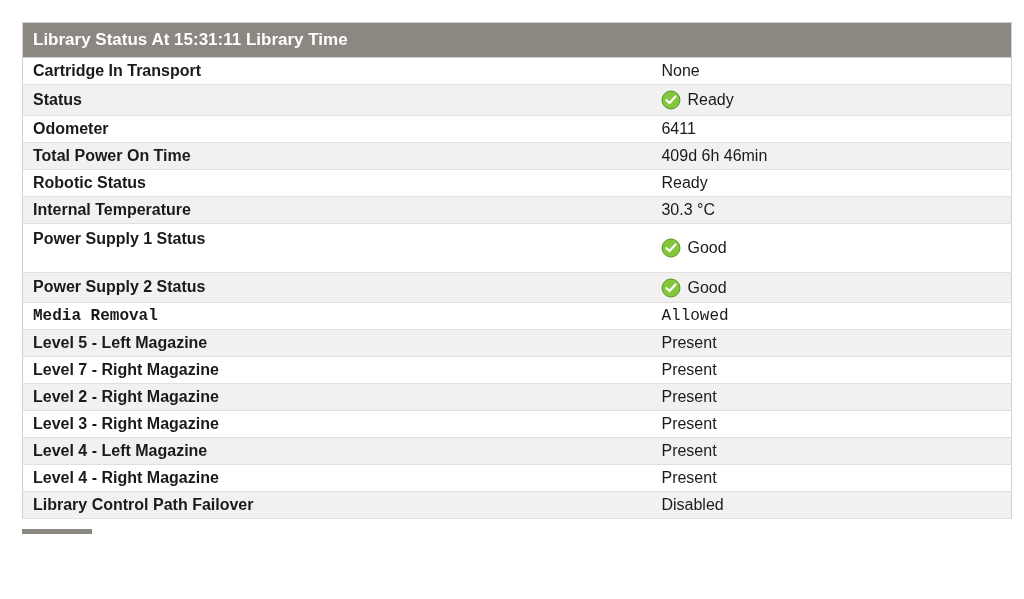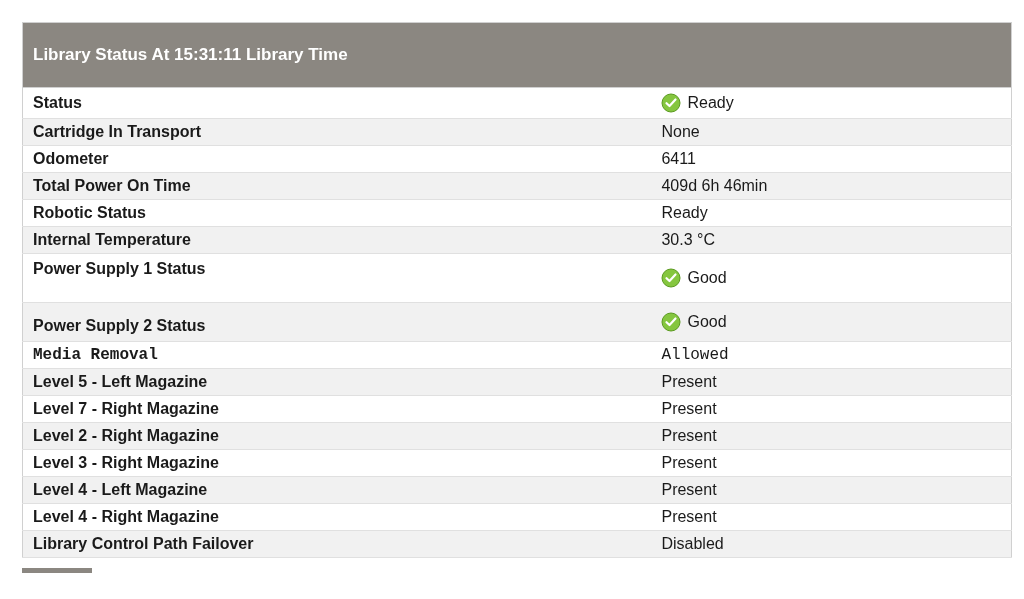--- a/index.html
+++ b/index.html
@@ -15,21 +15,21 @@
     .status-table {
       width: 100%;
       border-collapse: collapse;
       border: 1px solid #d0d0d0;
     }
     .table-header {
       background: #8b8781;
       color: #ffffff;
       font-weight: bold;
       font-size: 17px;
-      padding: 22px 10px;
+      padding: 7px 10px;
       text-align: left;
       border-bottom: 1px solid #d0d0d0;
     }
     .status-row {
       border-bottom: 1px solid #e0e0e0;
     }
     .status-row:nth-child(even) {
       background: #f1f1f1;
     }
     .status-row:nth-child(odd) {
@@ -73,42 +73,42 @@
 <body>
 
 <table class="status-table">
   <thead>
     <tr>
       <th colspan="2" class="table-header">Library Status At 15:31:11 Library Time</th>
     </tr>
   </thead>
   <tbody id="table-body">
       <tr class="status-row">
+        <td class="status-label">Cartridge In Transport</td>
+        <td class="status-value">
+          <div class="value-cell">
+            <span>None</span>
+          </div>
+        </td>
+      </tr>
+      <tr class="status-row">
         <td class="status-label" style="padding-top: 6px; padding-bottom: 6px;">Status</td>
         <td class="status-value">
           <div class="value-cell">
             <span class="check-icon">
               <svg width="20" height="20" viewBox="0 0 20 20">
                 <circle cx="10" cy="10" r="9" fill="#85c63f" stroke="#5a9a1f" stroke-width="1"></circle>
                 <path d="M5.5 10.2 L8.5 13 L14.5 6.5" stroke="#ffffff" stroke-width="2.2" fill="none" stroke-linecap="round" stroke-linejoin="round"></path>
               </svg>
             </span>
             <span>Ready</span>
           </div>
         </td>
       </tr>
       <tr class="status-row">
-        <td class="status-label">Cartridge In Transport</td>
-        <td class="status-value">
-          <div class="value-cell">
-            <span>None</span>
-          </div>
-        </td>
-      </tr>
-      <tr class="status-row">
         <td class="status-label">Odometer</td>
         <td class="status-value">
           <div class="value-cell">
             <span>6411</span>
           </div>
         </td>
       </tr>
       <tr class="status-row">
         <td class="status-label">Total Power On Time</td>
         <td class="status-value">
@@ -141,21 +141,21 @@
               <svg width="20" height="20" viewBox="0 0 20 20">
                 <circle cx="10" cy="10" r="9" fill="#85c63f" stroke="#5a9a1f" stroke-width="1"></circle>
                 <path d="M5.5 10.2 L8.5 13 L14.5 6.5" stroke="#ffffff" stroke-width="2.2" fill="none" stroke-linecap="round" stroke-linejoin="round"></path>
               </svg>
             </span>
             <span>Good</span>
           </div>
         </td>
       </tr>
       <tr class="status-row">
-        <td class="status-label" style="padding-top: 14px; padding-bottom: 6px;">Power Supply 2 Status</td>
+        <td class="status-label" style="padding-top: 5px; padding-bottom: 6px;">Power Supply 2 Status</td>
         <td class="status-value">
           <div class="value-cell">
             <span class="check-icon">
               <svg width="20" height="20" viewBox="0 0 20 20">
                 <circle cx="10" cy="10" r="9" fill="#85c63f" stroke="#5a9a1f" stroke-width="1"></circle>
                 <path d="M5.5 10.2 L8.5 13 L14.5 6.5" stroke="#ffffff" stroke-width="2.2" fill="none" stroke-linecap="round" stroke-linejoin="round"></path>
               </svg>
             </span>
             <span>Good</span>
           </div>

